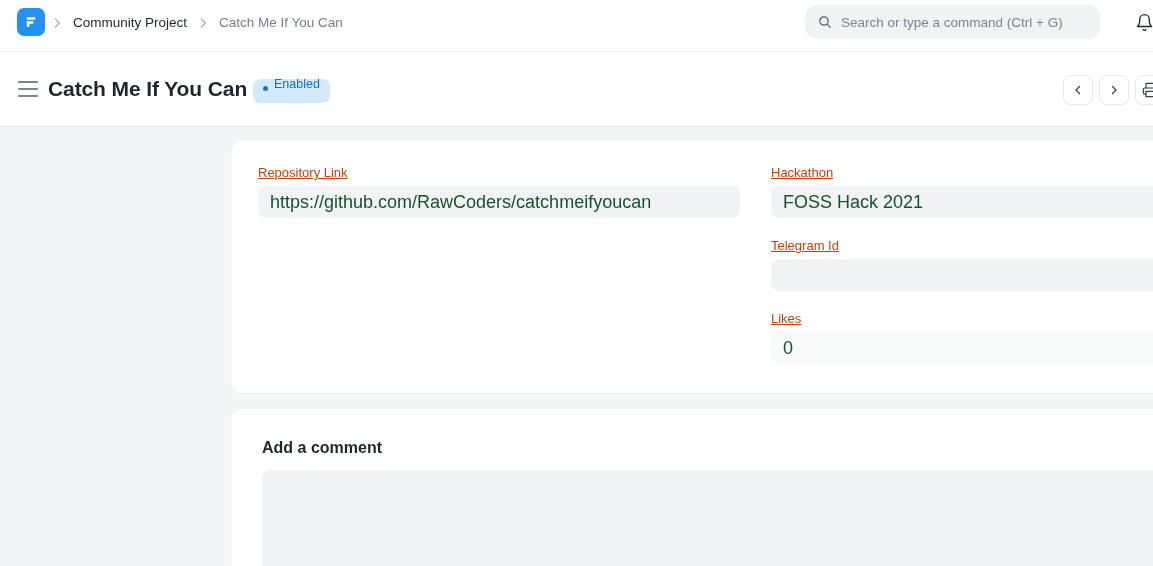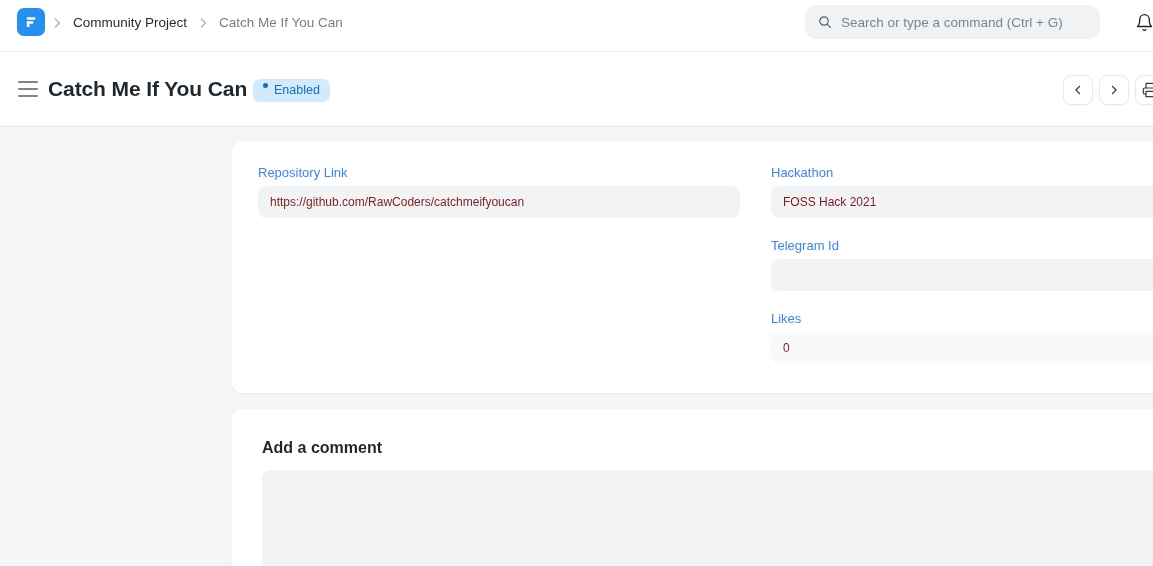--- a/index.html
+++ b/index.html
@@ -58,45 +58,45 @@
     display:flex; flex-direction:column; justify-content:space-between; padding:0;
   }
   .burger span{ display:block; width:20px; height:2.2px; background:#7d868d; border-radius:1px; }
   .page-title{
     position:absolute; left:48px; top:25px; font-size:21px; font-weight:700;
     color:#1f272e; letter-spacing:-.1px;
   }
   .status-badge{
     position:absolute; left:253px; top:27px; height:23px;
     background:var(--badge_bg); color:var(--badge_text);
-    border-radius:7px; display:flex; align-items:flex-start; gap:6px;
-    padding:4px 10px; font-size:12.5px; font-weight:500;
+    border-radius:7px; display:flex; align-items:flex-end; gap:6px;
+    padding:12px 10px; font-size:12.5px; font-weight:500;
   }
   .status-badge .dot{ width:5px; height:5px; border-radius:50%; background:currentColor; }
   .icon-btn{
     position:absolute; top:23px; width:30px; height:30px;
     background:#fff; border:1px solid #e7eaec; border-radius:8px;
     box-shadow:0 1px 2px rgba(25,39,52,.04);
     display:flex; align-items:center; justify-content:center; cursor:pointer;
   }
   .btn-prev{ left:1063px; } .btn-next{ left:1099px; } .btn-print{ left:1135px; }
 
   
   .card{
     position:absolute; background:#fff; border-radius:10px;
     box-shadow:0 1px 2px rgba(25,39,52,.05);
   }
   .form-card{ left:232px; top:141px; width:1050px; height:252px; padding:24px 26px; }
   .form-grid{ display:flex; gap:31px; }
   .form-col{ width:482px; }
   .field{ margin-bottom:20px; }
-  .field-label{ display:block; font-size:13px; color:#3b82f6; margin-bottom:6px; }
+  .field-label{ display:block; font-size:13px; color:#c2410c; margin-bottom:6px;text-decoration:underline; }
   .field-input{
     width:100%; height:32px; background:var(--input_bg); border:none;
-    border-radius:8px; padding:0 12px; font-size:12px; color:#7f1d1d;
+    border-radius:8px; padding:0 12px; font-size:18px; color:#14532d;
     font-family:inherit; outline:none;
   }
   .field-input.readonly{ background:var(--readonly_bg); }
 
   .comment-card{ left:232px; top:409px; width:1050px; height:300px; padding:30px; }
   .comment-heading{ font-size:16px; font-weight:700; color:#1f272e; margin-bottom:13px; }
   .comment-box{
     width:990px; height:190px; background:var(--input_bg);
     border-radius:8px; border:none; resize:none; cursor:text;
   }

